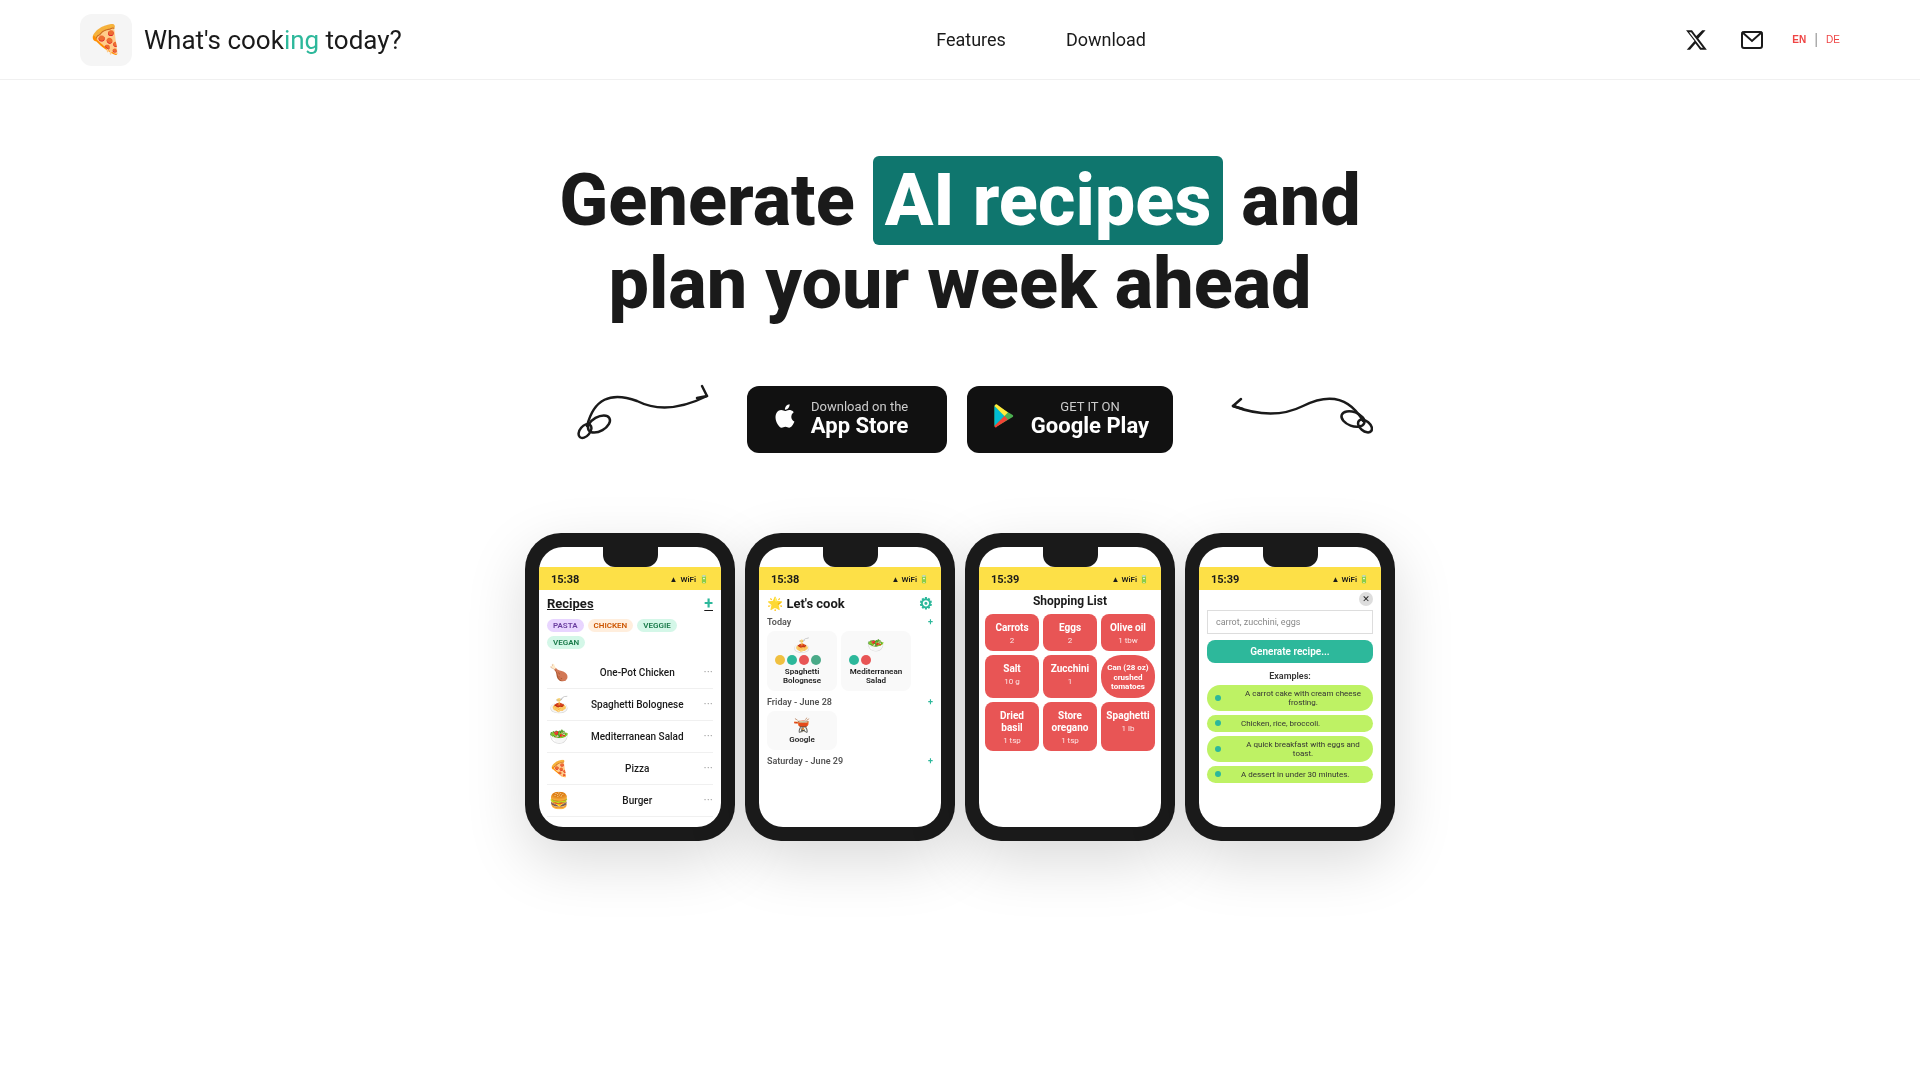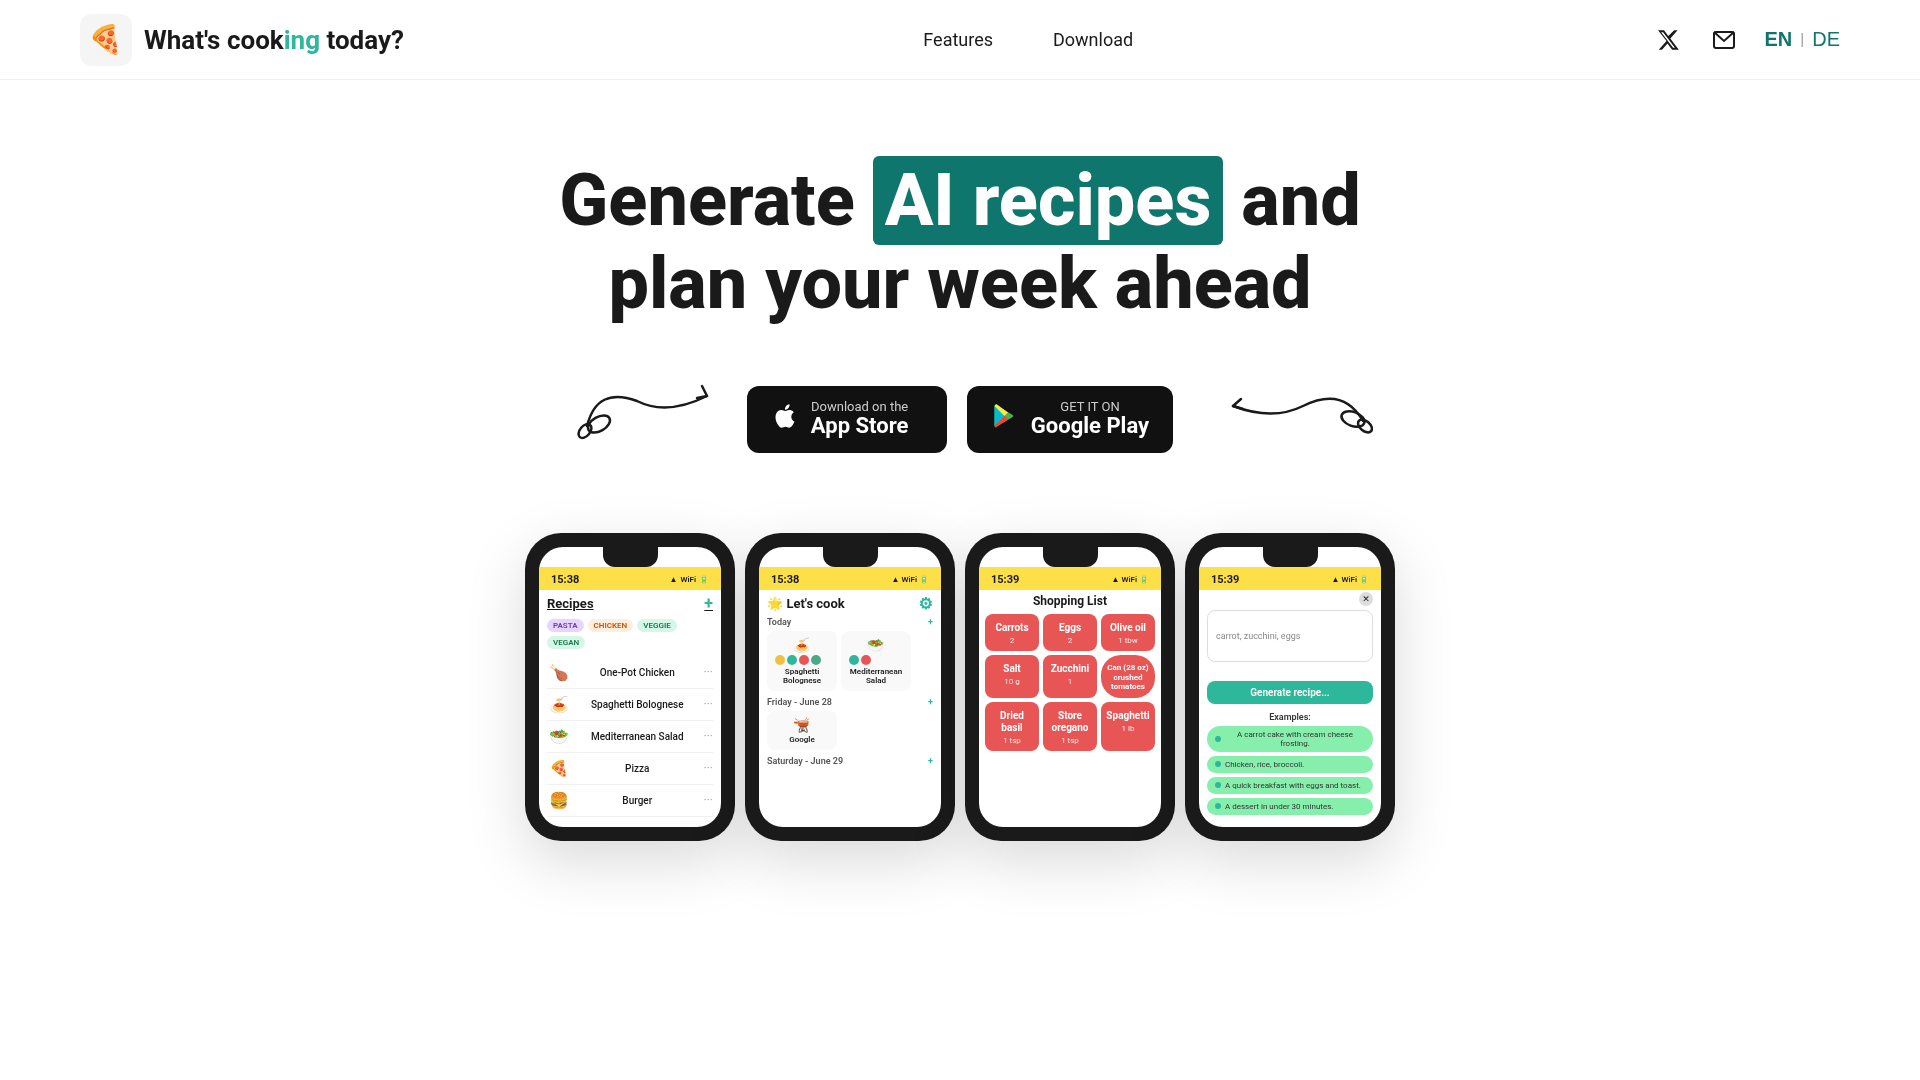--- a/index.html
+++ b/index.html
@@ -31,21 +31,21 @@
       height: 52px;
       border-radius: 12px;
       background: #f5f5f5;
       display: flex;
       align-items: center;
       justify-content: center;
       font-size: 28px;
     }
     .logo-text {
       font-size: 26px;
-      font-weight: 700;
+      font-weight: 400;
       color: #1a1a1a;
     }
     nav {
       display: flex;
       align-items: center;
       gap: 60px;
     }
     nav a {
       text-decoration: none;
       font-size: 18px;
@@ -64,23 +64,23 @@
       align-items: center;
       justify-content: center;
       cursor: pointer;
     }
     .lang-area {
       display: flex;
       align-items: center;
       gap: 8px;
     }
     .lang-btn {
-      font-size: 20px;
+      font-size: 10px;
       font-weight: 500;
-      color: #0f766e;
+      color: #ef4444;
       cursor: pointer;
       background: none;
       border: none;
     }
     .lang-btn.active {
       font-weight: 700;
     }
     .lang-sep {
       color: #999;
     }
@@ -327,25 +327,25 @@
       opacity: 0.85;
       margin-top: 2px;
     }
 
     
     .ai-screen {
       padding: 0 8px;
     }
     .ai-input-box {
       border: 1px solid #ddd;
-      border-radius: 8px;
-      padding: 20px 8px;
+      border-radius: 0;
+      padding: 6px 8px;
       font-size: 9px;
       color: #555;
-      margin-bottom: 19px;
+      margin-bottom: 6px;
       margin-top: 4px;
       display: flex;
       justify-content: space-between;
     }
     .ai-generate-btn {
       background: #2db89b;
       color: white;
       border-radius: 8px;
       padding: 6px;
       text-align: center;
@@ -353,29 +353,29 @@
       font-weight: 600;
       margin-bottom: 8px;
     }
     .ai-examples-label {
       font-size: 9px;
       font-weight: 600;
       color: #333;
       margin-bottom: 4px;
     }
     .ai-example-chip {
-      background: #86efac;
+      background: #bef264;
       border-radius: 20px;
       padding: 4px 8px;
       font-size: 8px;
       color: #333;
       margin-bottom: 4px;
       display: flex;
       align-items: center;
-      gap: 4px;
+      gap: 20px;
       text-align: center;
     }
     .ai-example-chip .chip-dot {
       width: 6px;
       height: 6px;
       border-radius: 50%;
       background: #2db89b;
       flex-shrink: 0;
     }
   </style>

